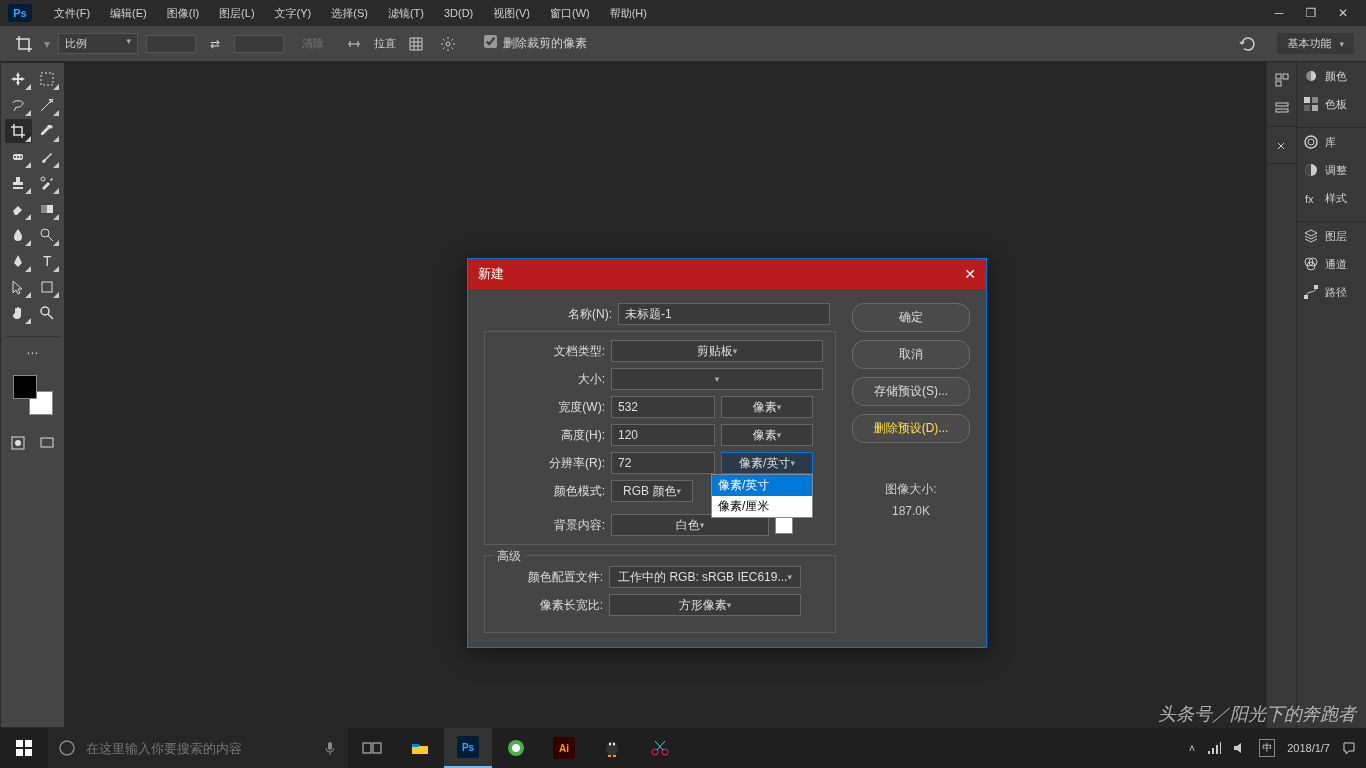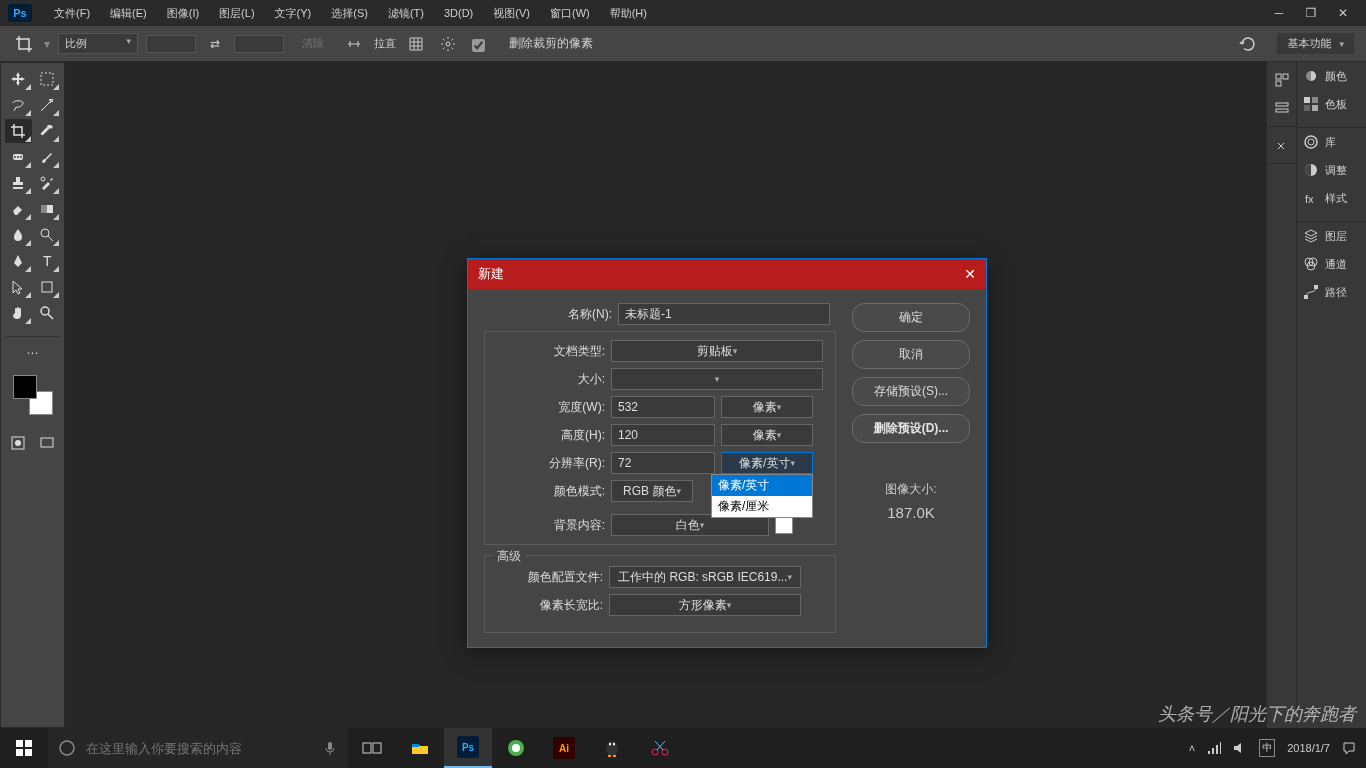--- a/index.html
+++ b/index.html
@@ -13,21 +13,21 @@
 .win-btn { width: 14px; height: 14px; color: #ccc; cursor: pointer; display: flex; align-items: center; justify-content: center; }
 
 
 .optionsbar { height: 36px; background: #454545; display: flex; align-items: center; padding: 0 12px; gap: 8px; border-bottom: 1px solid #2a2a2a; }
 .opt-tool { width: 24px; height: 24px; display: flex; align-items: center; justify-content: center; }
 .opt-dropdown { background: #3a3a3a; border: 1px solid #555; padding: 2px 6px; font-size: 11px; min-width: 80px; display: flex; align-items: flex-start; justify-content: space-between; }
 .opt-input { background: #3a3a3a; border: 1px solid #555; padding: 2px 4px; width: 50px; font-size: 11px; }
 .opt-swap { cursor: pointer; padding: 0 6px; }
 .opt-icon-btn { width: 24px; height: 24px; display: flex; align-items: center; justify-content: center; cursor: pointer; }
 .opt-text-btn { padding: 3px 10px; color: #777; font-size: 11px; }
-.opt-check { display: flex; align-items: flex-end; gap: 24px; margin-left: 4px; }
+.opt-check { display: flex; align-items: flex-start; gap: 6px; margin-left: 16px; }
 .opt-check input { accent-color: #999; }
 .opt-reset { margin-left: auto; cursor: pointer; }
 .workspace-dd { background: #383838; padding: 3px 10px; font-size: 11px; display: flex; align-items: center; gap: 8px; justify-content: space-between; }
 
 
 .main { display: flex; height: calc(100% - 62px - 40px); }
 .toolpanel { width: 65px; background: #454545; padding: 4px; display: flex; flex-direction: column; gap: 2px; border: 1px solid #2a2a2a; }
 .tool-row { display: flex; gap: 2px; }
 .tool-btn { width: 28px; height: 24px; display: flex; align-items: center; justify-content: center; cursor: pointer; border-radius: 2px; position: relative; }
 .tool-btn.active { background: #2a2a2a; }
@@ -67,24 +67,24 @@
 .dlg-select.open { border-color: #0078d7; background: #2a3a4a; }
 .chev { font-size: 9px; color: #aaa; }
 .dropdown-open { position: absolute; background: #fff; color: #000; border: 1px solid #888; min-width: 102px; font-size: 12px; z-index: 10; }
 .dd-opt { padding: 2px 6px; cursor: pointer; }
 .dd-opt.sel { background: #0078d7; color: #fff; }
 .dlg-swatch { width: 18px; height: 18px; background: #fff; border: 1px solid #888; }
 .dlg-fieldset { border: 1px solid #5a5a5a; padding: 10px; margin-top: 10px; position: relative; }
 .dlg-legend { position: absolute; top: -8px; left: 8px; background: #454545; padding: 0 4px; font-size: 12px; }
 .dlg-buttons { width: 118px; display: flex; flex-direction: column; gap: 8px; }
 .dlg-btn { background: #4a4a4a; border: 1px solid #6a6a6a; border-radius: 12px; padding: 5px 0; text-align: center; cursor: pointer; font-size: 12px; color: #ddd; }
-.dlg-btn.disabled { color: #e5e5e5; cursor: default; font-weight: bold; }
+.dlg-btn.disabled { color: #fde047; cursor: default; }
 .dlg-info { margin-top: 30px; text-align: center; color: #ccc; }
 .dlg-info-label { font-size: 12px; }
-.dlg-info-val { font-size: 15px; margin-top: 6px; }
+.dlg-info-val { font-size: 12px; margin-top: 6px; }
 
 
 .taskbar { position: absolute; bottom: 0; left: 0; right: 0; height: 40px; background: #1f1f1f; display: flex; align-items: center; }
 .tb-start { width: 48px; height: 40px; display: flex; align-items: center; justify-content: center; cursor: pointer; }
 .tb-search { flex: 0 0 300px; height: 40px; background: #262626; display: flex; align-items: center; padding: 0 10px; gap: 10px; color: #888; }
 .tb-search input { background: transparent; border: none; color: #ccc; font-size: 13px; flex: 1; outline: none; }
 .tb-icons { display: flex; height: 40px; }
 .tb-app { width: 48px; height: 40px; display: flex; align-items: center; justify-content: center; cursor: pointer; }
 .tb-app.active { border-bottom: 2px solid #76b9ed; background: #333; }
 .tb-tray { margin-left: auto; display: flex; align-items: center; gap: 12px; padding-right: 10px; color: #ccc; font-size: 11px; }

